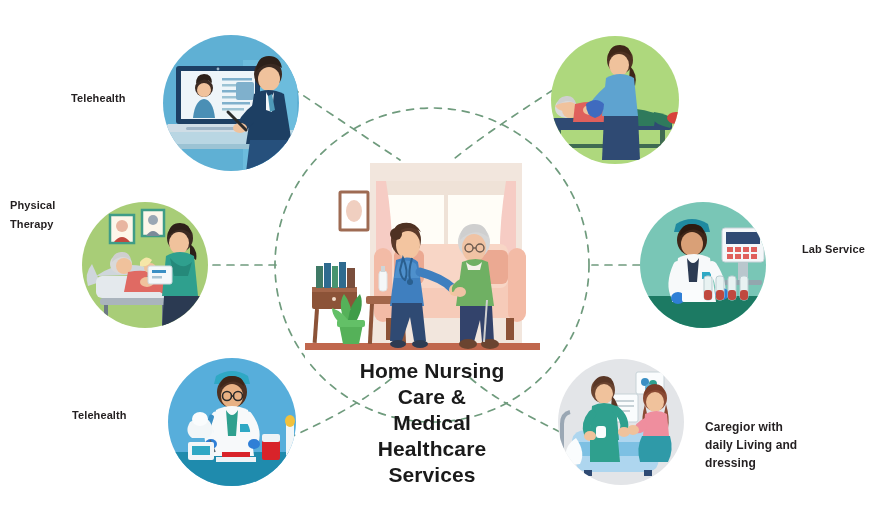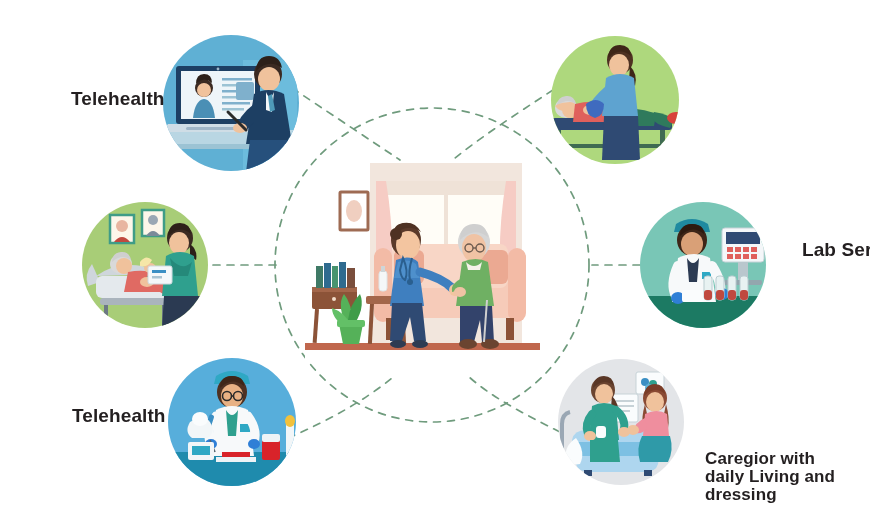--- a/index.html
+++ b/index.html
@@ -3,23 +3,23 @@
 <meta charset="utf-8">
 <style>
   html,body{margin:0;padding:0;background:#ffffff;}
   body{width:870px;height:520px;overflow:hidden;
        font-family:"Liberation Sans","DejaVu Sans",sans-serif;}
   #stage{position:relative;width:870px;height:520px;background:#fff;}
 
   svg.layer{position:absolute;left:0;top:0;width:870px;height:520px;}
 
   .label{position:absolute;color:#231f20;font-weight:700;
-         font-size:19px;line-height:19px;letter-spacing:.1px;
+         font-size:11px;line-height:19px;letter-spacing:.1px;
          white-space:pre-line;}
-  .label.small{font-size:17px;line-height:18px;margin-top:32px;}
+  .label.small{font-size:12px;line-height:18px;}
 
   .center-title{position:absolute;text-align:center;color:#1a1a1a;
         font-weight:700;font-size:21px;line-height:26px;
         letter-spacing:.1px;white-space:pre-line;}
 
   .lbl-telehealth{left:71px;top:89px;}
   .lbl-physical  {left:10px;top:196px;}
   .lbl-pharmacist{left:72px;top:406px;}
   .lbl-medication{left:694px;top:84px;}
   .lbl-lab       {left:802px;top:240px;white-space:nowrap;}
@@ -388,24 +388,31 @@
         <path d="M645 414 q12 -6 22 0 l2 22 h-26z" fill="#ef8e9e"></path>
         <path d="M645 418 q-10 4 -12 14 q8 4 14 -4z" fill="#ef8e9e"></path>
         <ellipse cx="633" cy="430" rx="6" ry="5" fill="#f0c29c"></ellipse>
         <path d="M642 436 h28 q4 14 -2 26 h-28 q-4 -14 2 -26z" fill="#2f9aa8"></path>
       </g>
     </g>
   </svg>
 
   <div class="label lbl-telehealth">Telehealth</div>
 
+  <div class="label lbl-physical">Physical
+Therapy</div>
 
   <div class="label lbl-pharmacist">Telehealth</div>
 
 
   <div class="label lbl-lab">Lab Service</div>
 
   <div class="label small lbl-caregiver">Caregior with
 daily Living and
 dressing</div>
 
+  <div class="center-title" style="left:332px;top:358px;width:200px;">Home Nursing
+Care &amp;
+Medical
+Healthcare
+Services</div>
 
 </div>
 
 </body></html>

